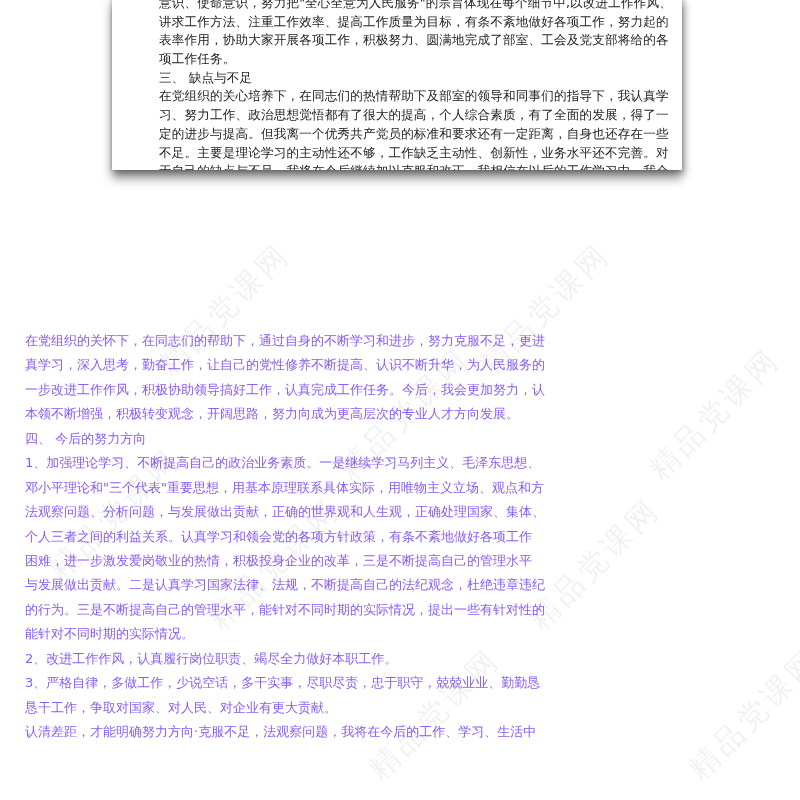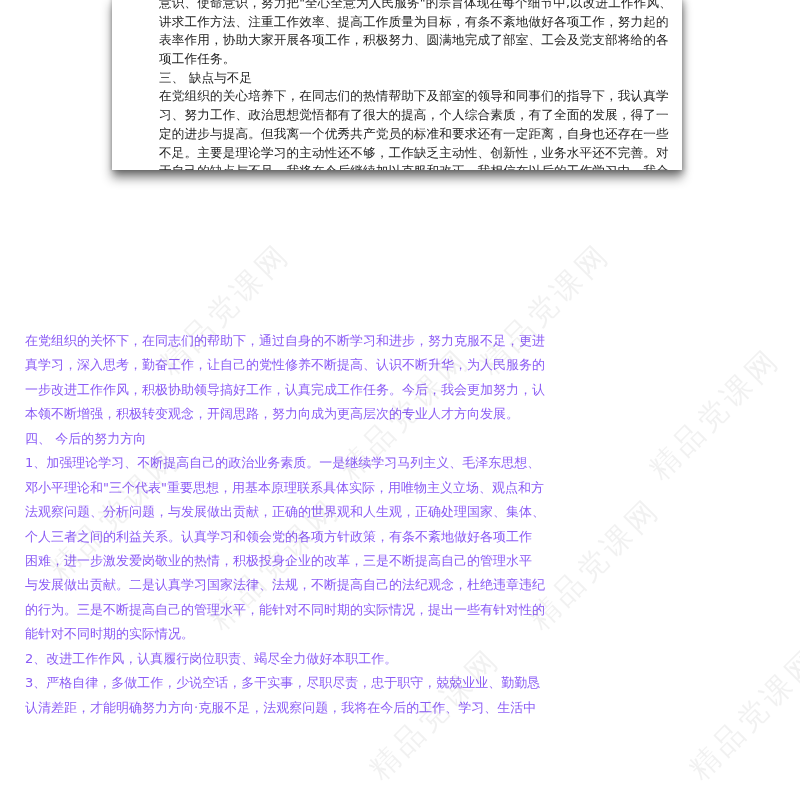--- a/index.html
+++ b/index.html
@@ -60,20 +60,21 @@
   <div class="line">1、加强理论学习、不断提高自己的政治业务素质。一是继续学习马列主义、毛泽东思想、</div>
   <div class="line">邓小平理论和"三个代表"重要思想，用基本原理联系具体实际，用唯物主义立场、观点和方</div>
   <div class="line">法观察问题、分析问题，与发展做出贡献，正确的世界观和人生观，正确处理国家、集体、</div>
   <div class="line">个人三者之间的利益关系。认真学习和领会党的各项方针政策，有条不紊地做好各项工作</div>
   <div class="line">困难，进一步激发爱岗敬业的热情，积极投身企业的改革，三是不断提高自己的管理水平</div>
   <div class="line">与发展做出贡献。二是认真学习国家法律、法规，不断提高自己的法纪观念，杜绝违章违纪</div>
   <div class="line">的行为。三是不断提高自己的管理水平，能针对不同时期的实际情况，提出一些有针对性的</div>
   <div class="line">能针对不同时期的实际情况。</div>
   <div class="line">2、改进工作作风，认真履行岗位职责、竭尽全力做好本职工作。</div>
   <div class="line">3、严格自律，多做工作，少说空话，多干实事，尽职尽责，忠于职守，兢兢业业、勤勤恳</div>
+  <div class="line">恳干工作，争取对国家、对人民、对企业有更大贡献。</div>
   <div class="line">认清差距，才能明确努力方向·克服不足，法观察问题，我将在今后的工作、学习、生活中</div>
 </div>
 
 <div class="watermarks">
   <div class="wm" style="left:150px; top:355px;">精品党课网</div>
   <div class="wm" style="left:470px; top:355px;">精品党课网</div>
   <div class="wm" style="left:330px; top:460px;">精品党课网</div>
   <div class="wm" style="left:640px; top:460px;">精品党课网</div>
   <div class="wm" style="left:40px; top:560px;">精品党课网</div>
   <div class="wm" style="left:200px; top:610px;">精品党课网</div>

